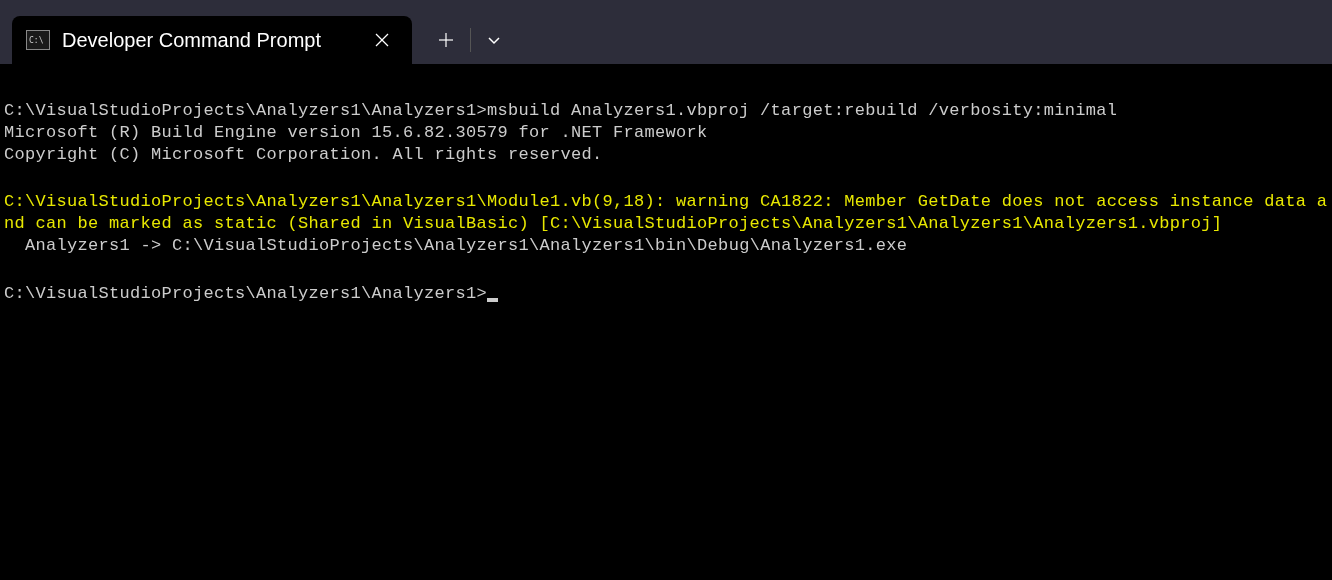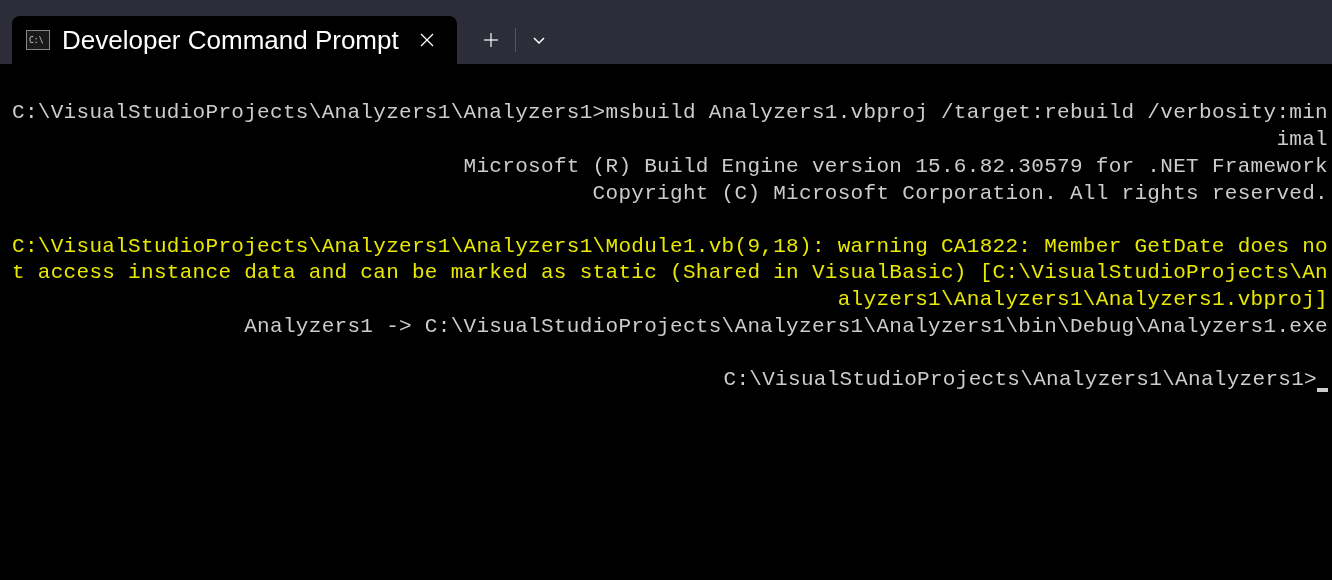--- a/index.html
+++ b/index.html
@@ -41,21 +41,21 @@
       display: flex;
       align-items: center;
       justify-content: flex-start;
       padding-left: 2px;
       font-size: 8px;
       color: #ccc;
       font-family: monospace;
     }
     .tab-title {
       color: #ffffff;
-      font-size: 26px;
+      font-size: 20px;
       font-family: 'Segoe UI', Arial, sans-serif;
       font-weight: 400;
     }
     .tab-close {
       color: #ffffff;
       font-size: 18px;
       margin-left: auto;
       padding: 4px 8px;
       cursor: pointer;
       display: flex;
@@ -83,28 +83,27 @@
     }
     .divider {
       width: 1px;
       height: 24px;
       background: #555;
     }
     .terminal {
       background: #000000;
       color: #cccccc;
       padding: 36px 4px 16px 4px;
-      font-size: 21px;
+      font-size: 17px;
       line-height: 1.28;
       font-family: Consolas, 'Courier New', monospace;
       height: calc(100% - 64px);
       white-space: pre-wrap;
       word-break: break-all;
       letter-spacing: 0.3px;
-      text-align: right;
     }
     .terminal-line {
       font-weight: 500;
     }
     .prompt-cmd {
       color: #cccccc;
     }
     .warning {
       color: #e8e800;
     }

